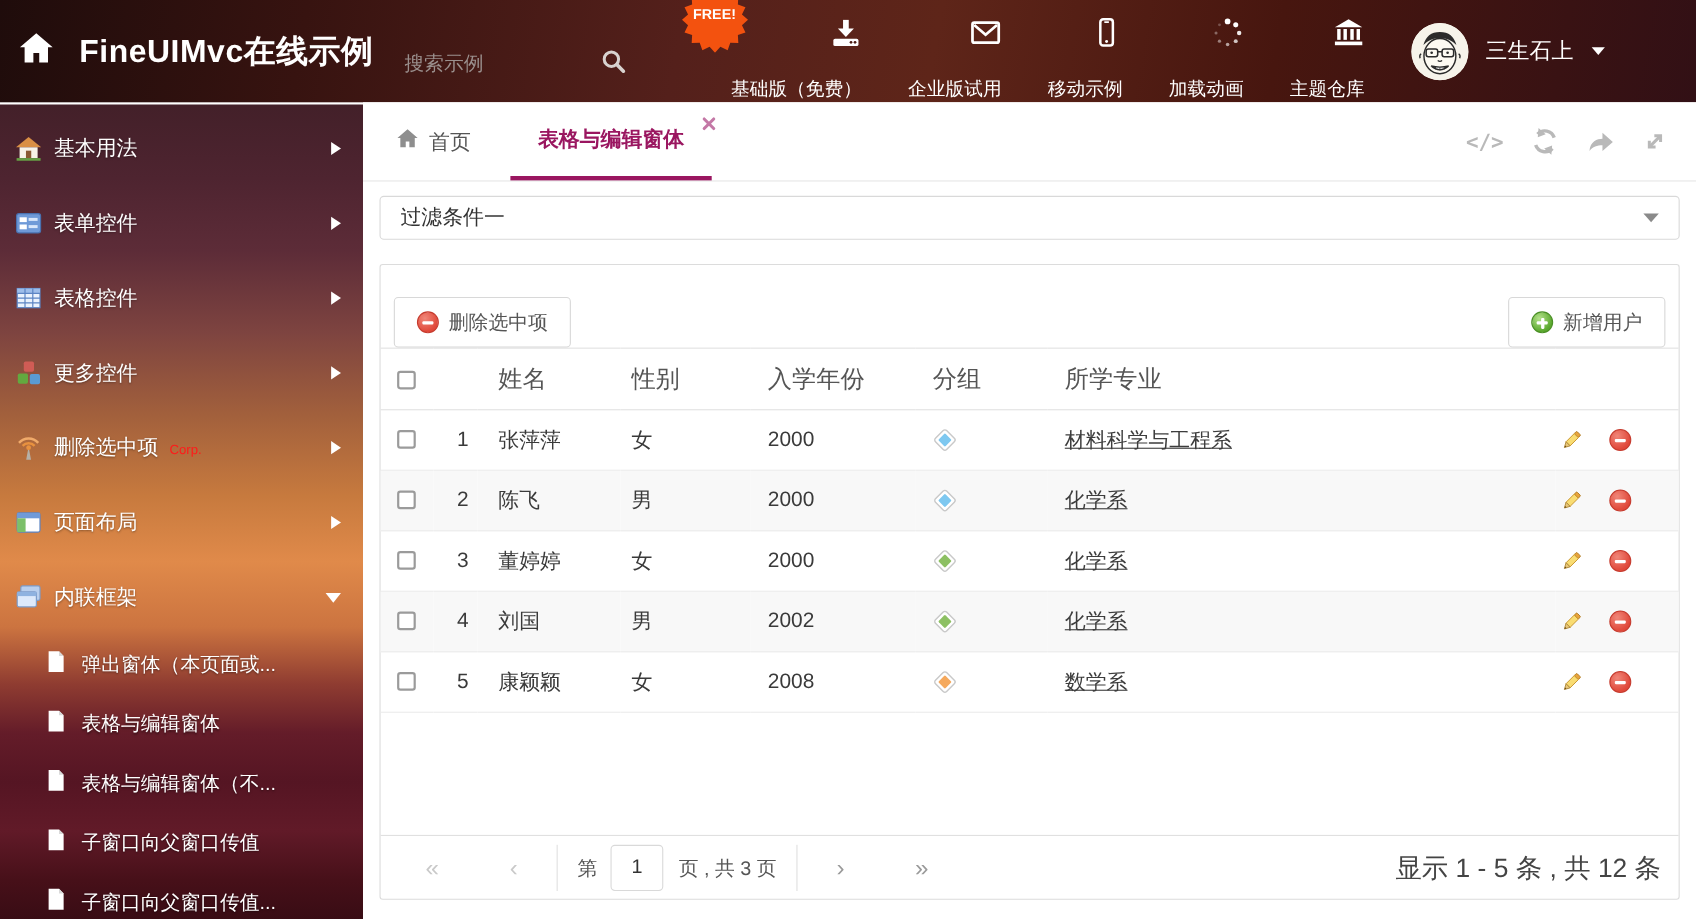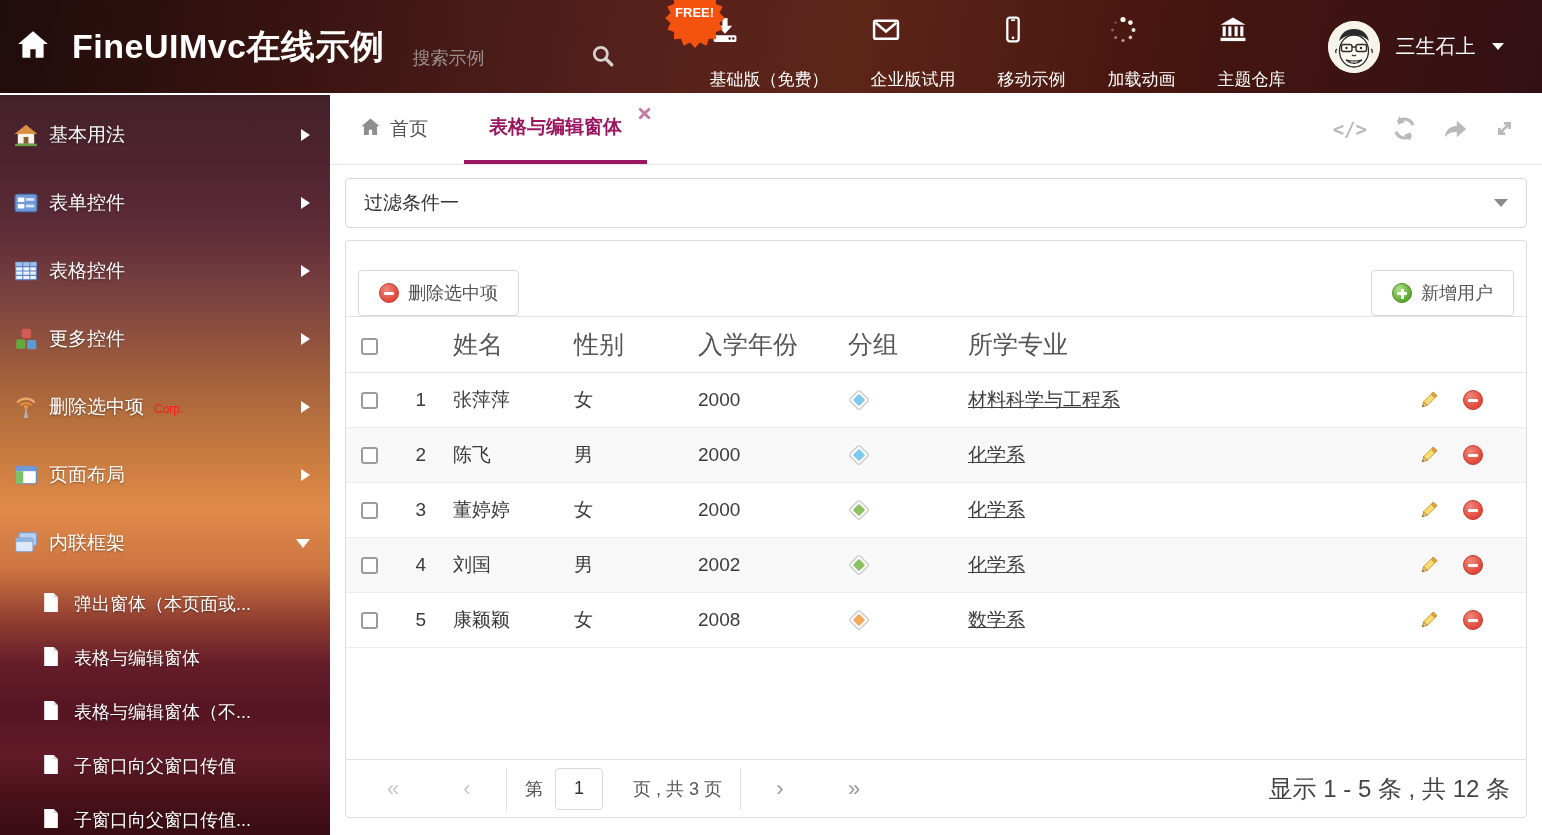--- a/index.html
+++ b/index.html
@@ -6,30 +6,30 @@
   html, body { width: 1542px; height: 835px; overflow: hidden; }
   body { font-family: "Liberation Sans", "DejaVu Sans", sans-serif; background: #fff; color: #333; }
 
   
   .header {
     position: absolute; left: 0; top: 0; width: 1542px; height: 93px;
     background: linear-gradient(100deg, #1f0c0b 0%, #371310 18%, #54201b 40%, #5e2519 55%, #47160f 75%, #321015 100%);
     display: flex; align-items: center; overflow: hidden;
   }
   .brand { display: flex; align-items: center; gap: 22px; padding-left: 16px; }
-  .brand h1 { color: #fff; font-size: 34px; font-weight: bold; letter-spacing: 0.5px; }
+  .brand h1 { color: #fff; font-size: 29px; font-weight: bold; letter-spacing: 0.5px; }
   .hsearch { display: flex; align-items: center; margin-left: 28px; margin-top: 23px; }
   .hsearch input {
     width: 150px; background: transparent; border: none; outline: none;
     font-size: 18px; color: #e8e2df; font-family: inherit;
   }
   .hsearch input::placeholder { color: #9a8f8d; }
   .hsearch .mag { margin-left: 28px; }
   .hnav { display: flex; align-items: flex-start; margin-left: 95px; gap: 42px; position: relative; }
-  .hnav-item { display: flex; flex-direction: column; align-items: flex-start; gap: 20px; color: #fff; cursor: pointer; position: relative; padding-top: 14px; }
+  .hnav-item { display: flex; flex-direction: column; align-items: flex-end; gap: 20px; color: #fff; cursor: pointer; position: relative; padding-top: 14px; }
   .hnav-item .lbl { font-size: 17px; white-space: nowrap; }
   .free-badge {
     position: absolute; left: -45px; top: -14px; width: 60px; height: 60px; z-index: 2;
   }
   .free-badge .txt {
     position: absolute; left: 0; top: 17px; width: 60px; text-align: center;
     color: #fff; font-size: 13px; font-weight: bold;
   }
   .huser { display: flex; align-items: center; gap: 16px; margin-left: 42px; }
   .avatar { width: 52px; height: 52px; border-radius: 50%; overflow: hidden; background: #f6f3ea; }
@@ -73,21 +73,21 @@
 
   .toolbar { display: flex; margin: 13px 15px 0 15px; gap: 10px; }
   .search-box { position: relative; width: 580px; height: 50px; }
   .search-box input {
     width: 100%; height: 100%; border: 1px solid #d9d9d9; border-radius: 4px;
     font-size: 19px; padding: 0 48px 0 16px; color: #333; outline: none; font-family: inherit;
   }
   .search-box input::placeholder { color: #9b9b9b; }
   .search-box .mag { position: absolute; right: 14px; top: 14px; }
   .filter-box {
-    flex: 1; height: 50px; border: 1px solid #d9d9d9; border-radius: 4px;
+    flex: 1; height: 40px; border: 1px solid #d9d9d9; border-radius: 4px;
     display: flex; align-items: center; padding: 0 18px; cursor: pointer;
   }
   .filter-box .lbl { font-size: 19px; color: #333; }
   .filter-box .spacer { flex: 1; }
   .caret-down-g { width: 0; height: 0; border-left: 7px solid transparent; border-right: 7px solid transparent; border-top: 8px solid #8a8a8a; }
 
   .panel {
     position: absolute; left: 15px; top: 147px; width: 1182px; height: 578px;
     border: 1px solid #dcdcdc; border-radius: 3px; background: #fff;
   }
@@ -101,21 +101,21 @@
   .circle-minus, .circle-plus { width: 20px; height: 20px; border-radius: 50%; position: relative; display: inline-block; }
   .circle-minus { background: radial-gradient(circle at 35% 30%, #f08779, #e0483a 70%); border: 1px solid #c63b2e; }
   .circle-plus  { background: radial-gradient(circle at 35% 30%, #b4e18a, #5aa82e 70%); border: 1px solid #4a8f25; }
   .circle-minus::after { content: ""; position: absolute; left: 4px; top: 8px; width: 10px; height: 3px; background: #fff; border-radius: 1px; }
   .circle-plus::after  { content: ""; position: absolute; left: 4px; top: 8px; width: 10px; height: 3px; background: #fff; border-radius: 1px; }
   .circle-plus::before { content: ""; position: absolute; left: 7.5px; top: 4.5px; width: 3px; height: 10px; background: #fff; border-radius: 1px; }
 
   table.grid { width: 100%; border-collapse: collapse; table-layout: fixed; }
   table.grid thead th {
     border-top: 1px solid #e2e2e2; border-bottom: 1px solid #e2e2e2;
-    height: 56px; font-weight: normal; font-size: 25px; color: #555; text-align: left;
+    height: 56px; font-weight: normal; font-size: 22px; color: #555; text-align: left;
   }
   table.grid td { height: 55px; border-bottom: 1px solid #ececec; font-size: 19px; color: #3a3a3a; }
   table.grid tbody tr:nth-child(even) { background: #f8f8f8; }
   .cb { width: 17px; height: 17px; border: 2px solid #9b9b9b; border-radius: 3px; background: #fff; display: inline-block; cursor: pointer; vertical-align: middle; }
   .col-check { padding-left: 15px; }
   .col-num { text-align: right; padding-right: 8px; color: #444; }
   .pad-name { padding-left: 19px; }
   .pad-sm { padding-left: 10px; }
   .pad-md { padding-left: 16px; }
   .major-link { color: #3d3d3d; text-decoration: underline; cursor: pointer; margin-top: 36px; }
@@ -635,21 +635,21 @@
 
     <div class="grid-footer">
       <div class="pg" style="gap:0;">
         <span class="arrow disabled" style="width:34px;text-align:center;">«</span>
         <span style="width:46px;"></span>
         <span class="arrow disabled" style="width:22px;text-align:center;">‹</span>
         <span style="width:28px;"></span>
         <span class="vdiv"></span>
         <span class="txt" style="margin-left:18px;">第</span>
         <input style="margin-left: 12px;" value="1">
-        <span class="txt" style="margin-left:30px;">页 , 共 3 页</span>
+        <span class="txt" style="margin-left:14px;">页 , 共 3 页</span>
         <span class="vdiv" style="margin-left:18px;"></span>
         <span style="width:28px;"></span>
         <span class="arrow" style="width:22px;text-align:center;">›</span>
         <span style="width:46px;"></span>
         <span class="arrow" style="width:34px;text-align:center;">»</span>
       </div>
       <span class="spacer"></span>
       <span class="pg-summary">显示 1 - 5 条 , 共 12 条</span>
     </div>
   </div>

